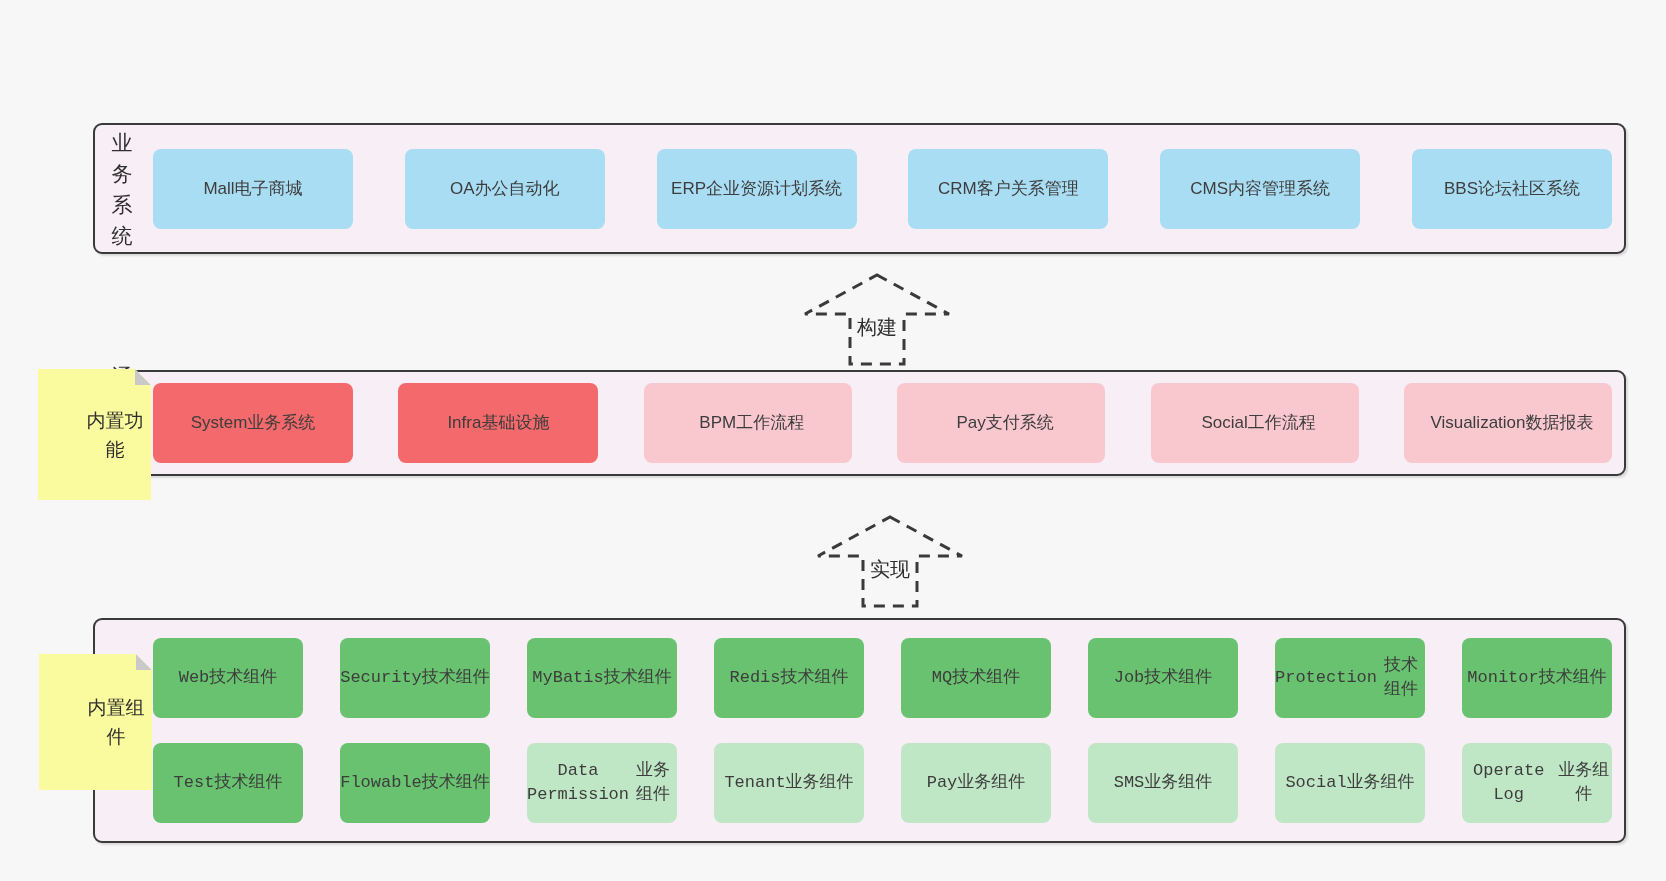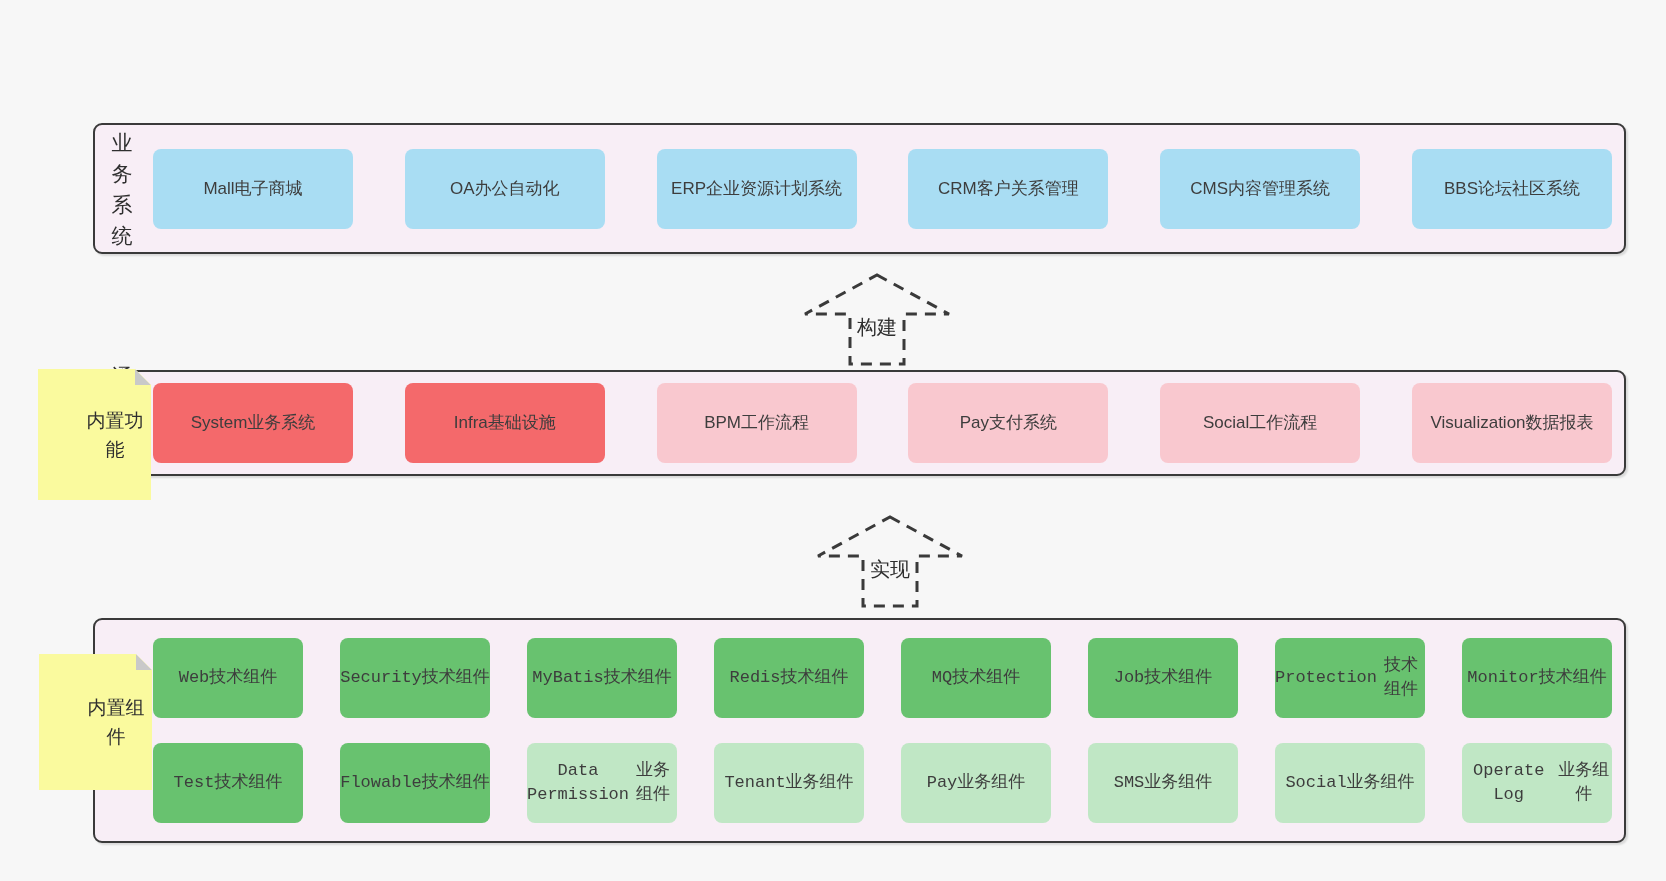--- a/index.html
+++ b/index.html
@@ -44,21 +44,21 @@
     height:80px;border-radius:8px;
     display:flex;flex-direction:row;align-items:center;justify-content:center;
     text-align:center;color:var(--c-text,#3d3d3d);
     font-size:17px;line-height:24px;
   }
   .node .nm{white-space:pre-line;}
   .w200{width:200px;}
   .w150{width:150px;}
   .blue {background:var(--c-blue,#a9ddf3);}
   .red  {background:var(--c-red,#f4696b);align-items:center;}
-  .pink {background:var(--c-pink,#f9c8cf);}
+  .pink {background:var(--c-pink,#f9c8cf);padding-left:8px;}
   .gdark{background:var(--c-green_dark,#68c26f);}
   .glight{background:var(--c-green_light,#c0e7c5);}
   .sticky{
     position:absolute;width:72px;
     background:var(--c-sticky_yellow,#fafa9e);
     clip-path:polygon(0 0,calc(100% - 16px) 0,100% 16px,100% 100%,0 100%);
     display:flex;align-items:center;justify-content:center;
     font-size:19px;line-height:29px;color:#2f2f2f;
     word-break:break-all;text-align:center;padding-left:41px;
   }

